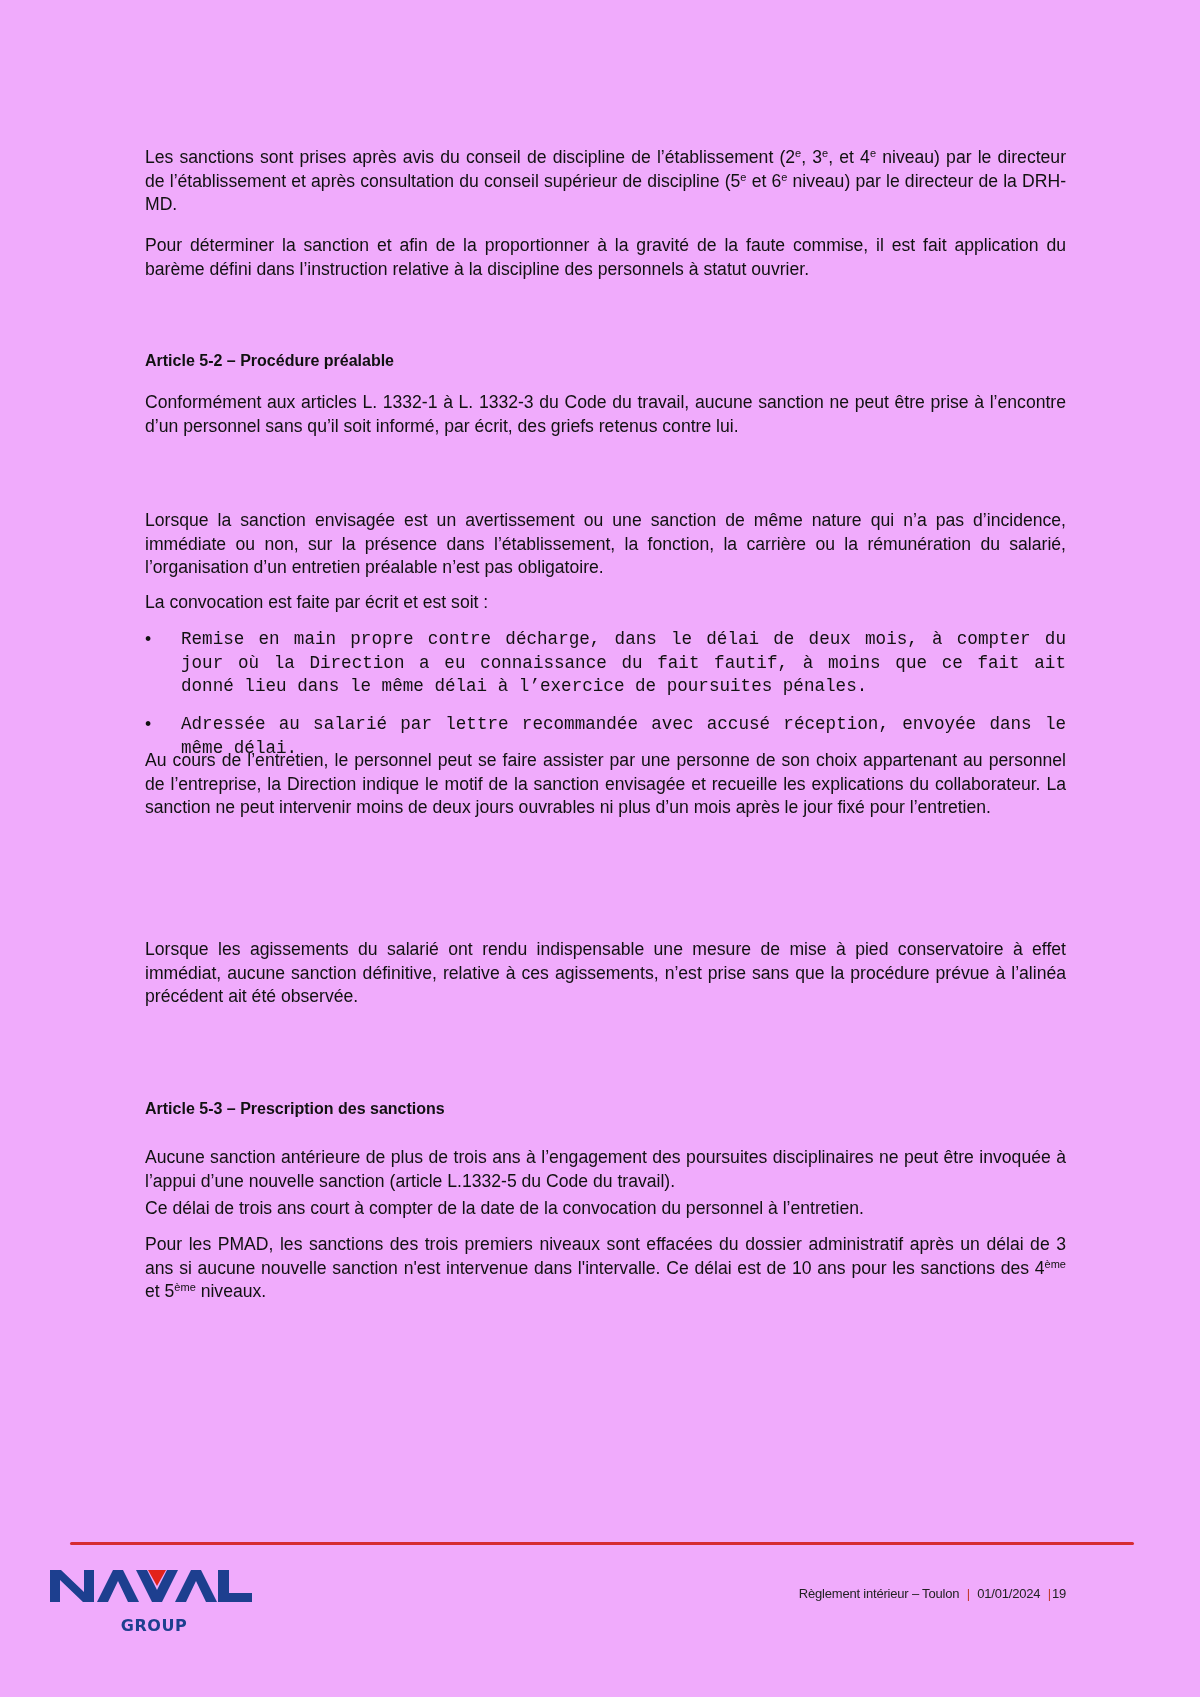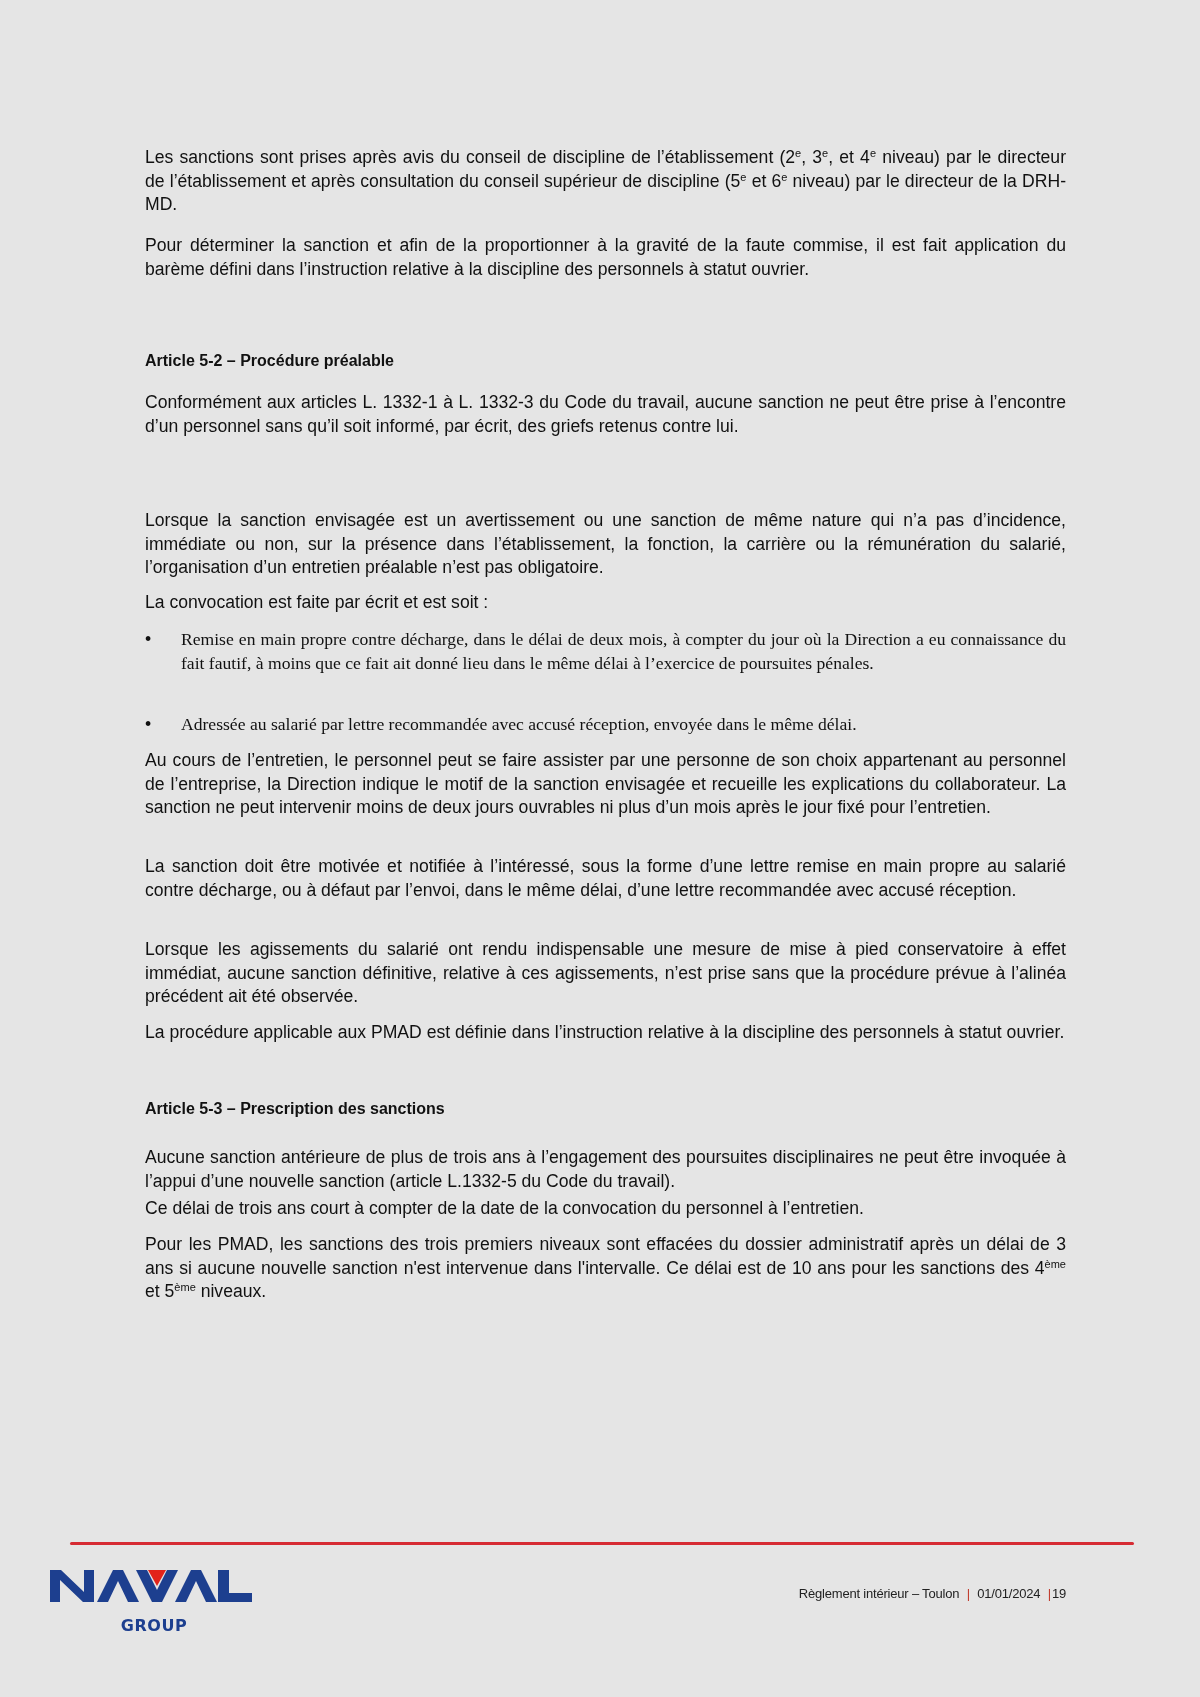--- a/index.html
+++ b/index.html
@@ -1,36 +1,36 @@
 <!DOCTYPE html>
 <html><head>
 <meta charset="utf-8">
 <style>
   html, body { margin:0; padding:0; background:#ffffff; }
   body { width:1200px; height:1697px; position:relative; overflow:hidden; }
-  .page { position:absolute; left:0; top:0; width:1200px; height:1697px; background:#e5e5e5; }
+  .page { position:absolute; left:0; top:0; width:1200px; height:1697px; background:#f0abfc; }
   .p {
     position:absolute; left:145px; width:921px;
     font-family:"Liberation Sans", sans-serif; font-size:17.6px; line-height:23.6px;
     color:#111; text-align:justify; margin:0;
   }
   .p sup { font-size:11px; line-height:0; vertical-align:6px; }
   .h {
     position:absolute; left:145px;
     font-family:"Liberation Sans", sans-serif; font-weight:bold; font-size:16px; line-height:28px;
     color:#111; margin:0;
   }
   .bullet-item { position:absolute; left:145px; width:921px; }
   .bullet-dot {
     position:absolute; left:0px; top:0;
     font-family:"Liberation Sans", sans-serif; font-size:17.6px; line-height:23.6px; color:#111;
   }
   .bullet-text {
     position:absolute; left:36px; width:885px;
-    font-family:Liberation Serif, serif; font-size:17.6px; line-height:23.6px;
+    font-family:Liberation Mono, monospace; font-size:17.6px; line-height:23.6px;
     color:#111; text-align:justify;
   }
   .footer-line {
     position:absolute; left:70px; top:1542px; width:1064px; height:3px;
     background:#d62b33; border-radius:2px;
   }
   .footer-text {
     position:absolute; right:134px; top:1582px;
     font-family:"Liberation Sans", sans-serif; font-size:13px; line-height:24px; color:#222;
     white-space:nowrap; letter-spacing:-0.2px;
@@ -56,23 +56,21 @@
   <div class="bullet-item" style="top:628px;">
     <span class="bullet-dot">•</span>
     <span class="bullet-text">Remise en main propre contre décharge, dans le délai de deux mois, à compter du jour où la Direction a eu connaissance du fait fautif, à moins que ce fait ait donné lieu dans le même délai à l’exercice de poursuites pénales.</span>
   </div>
   <div class="bullet-item" style="top:713px;">
     <span class="bullet-dot">•</span>
     <span class="bullet-text">Adressée au salarié par lettre recommandée avec accusé réception, envoyée dans le même délai.</span>
   </div>
 
   <p class="p" style="top:749px;">Au cours de l’entretien, le personnel peut se faire assister par une personne de son choix appartenant au personnel de l’entreprise, la Direction indique le motif de la sanction envisagée et recueille les explications du collaborateur. La sanction ne peut intervenir moins de deux jours ouvrables ni plus d’un mois après le jour fixé pour l’entretien.</p>
-  <p class="p" style="top:855px;">La sanction doit être motivée et notifiée à l’intéressé, sous la forme d’une lettre remise en main propre au salarié contre décharge, ou à défaut par l’envoi, dans le même délai, d’une lettre recommandée avec accusé réception.</p>
   <p class="p" style="top:938px;">Lorsque les agissements du salarié ont rendu indispensable une mesure de mise à pied conservatoire à effet immédiat, aucune sanction définitive, relative à ces agissements, n’est prise sans que la procédure prévue à l’alinéa précédent ait été observée.</p>
-  <p class="p" style="top:1021px;">La procédure applicable aux PMAD est définie dans l’instruction relative à la discipline des personnels à statut ouvrier.</p>
 
   <h2 class="h" style="top:1095px;">Article 5-3 – Prescription des sanctions</h2>
 
   <p class="p" style="top:1138px;margin-top:8px;">Aucune sanction antérieure de plus de trois ans à l’engagement des poursuites disciplinaires ne peut être invoquée à l’appui d’une nouvelle sanction (article L.1332-5 du Code du travail).</p>
   <p class="p" style="top:1197px;">Ce délai de trois ans court à compter de la date de la convocation du personnel à l’entretien.</p>
   <p class="p" style="top:1233px;"><span>Pour les PMAD, les sanctions des trois premiers niveaux sont effacées du dossier administratif après un délai de 3 ans si aucune nouvelle sanction n'est intervenue dans l'intervalle. Ce délai est de 10 ans pour les sanctions des 4</span><sup>ème</sup><span> et 5</span><sup>ème</sup><span> niveaux.</span></p>
 
   <div class="footer-line"></div>
 
   <div class="logo">

